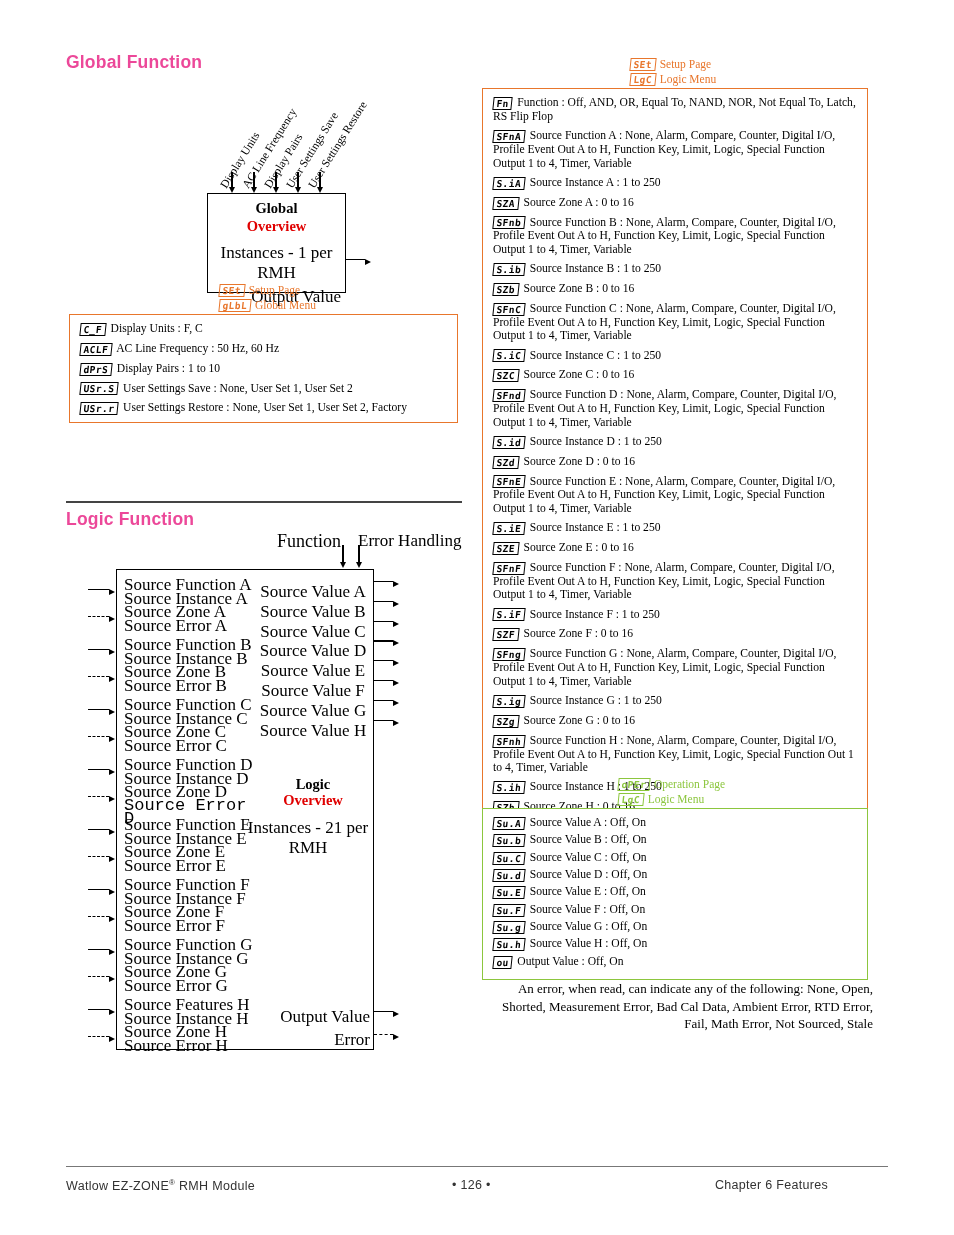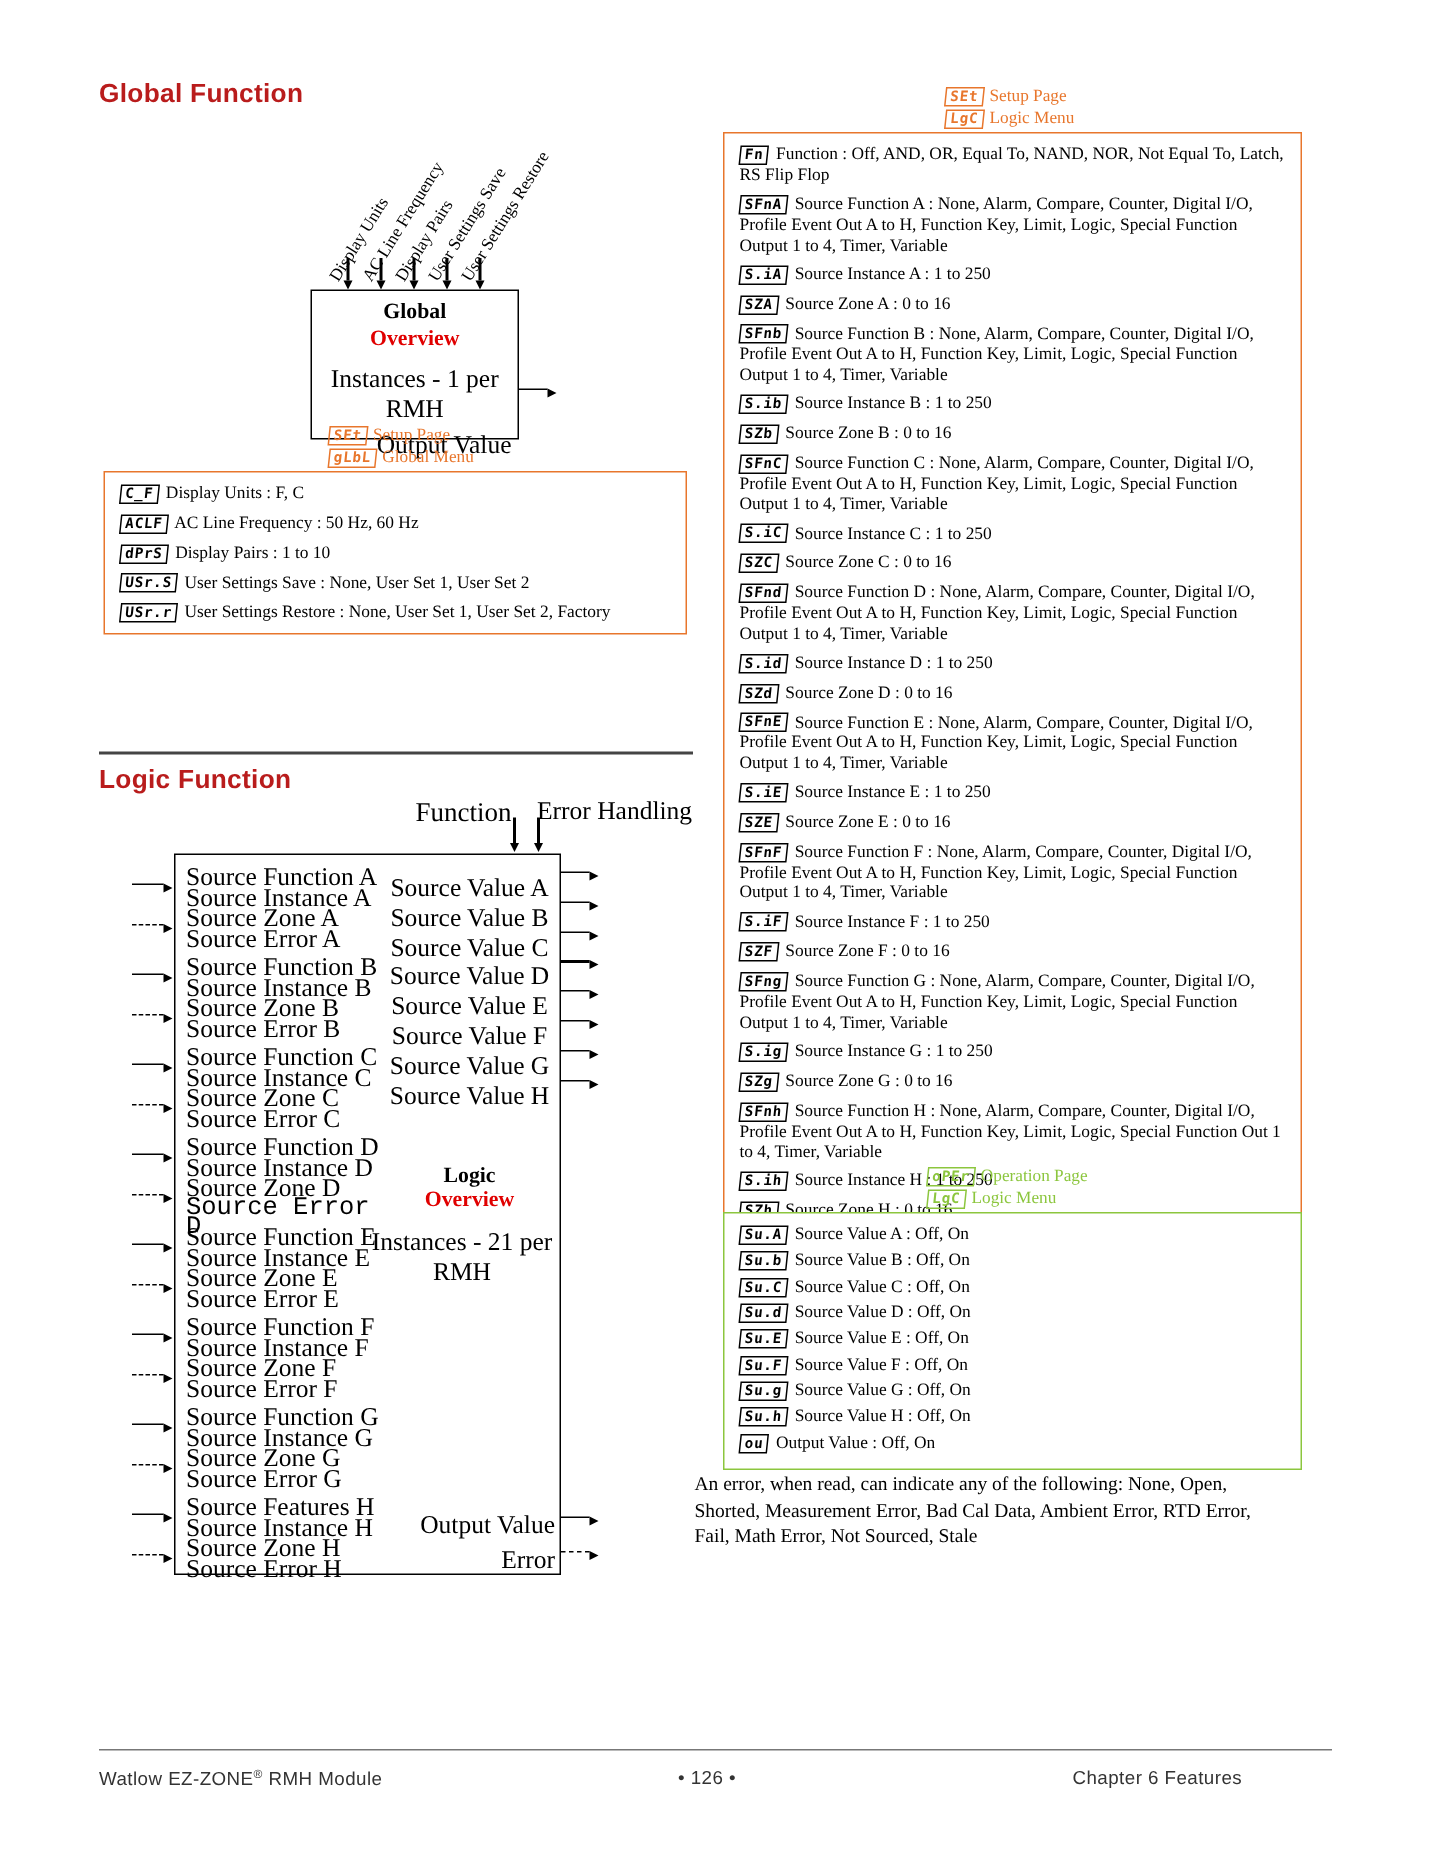--- a/index.html
+++ b/index.html
@@ -14,21 +14,21 @@
   }
   .page { position: relative; width: 954px; height: 1235px; }
 
   
   .sec-title {
     position: absolute;
     font-family: "Liberation Sans", sans-serif;
     font-weight: bold;
     font-size: 17.5px;
     letter-spacing: .2px;
-    color: #b91c1c;
+    color: #ec4899;
   }
   .rule { position: absolute; background: #444; height: 1.5px; }
 
   
   .blk {
     position: absolute;
     border: 1.3px solid #000;
     background: #fff;
   }
   .blk-title {
@@ -448,21 +448,21 @@
       <div class="param tight"><span class="code k">Su.b</span><span> Source Value B : Off, On</span></div>
       <div class="param tight"><span class="code k">Su.C</span><span> Source Value C : Off, On</span></div>
       <div class="param tight"><span class="code k">Su.d</span><span> Source Value D : Off, On</span></div>
       <div class="param tight"><span class="code k">Su.E</span><span> Source Value E : Off, On</span></div>
       <div class="param tight"><span class="code k">Su.F</span><span> Source Value F : Off, On</span></div>
       <div class="param tight"><span class="code k">Su.g</span><span> Source Value G : Off, On</span></div>
       <div class="param tight"><span class="code k">Su.h</span><span> Source Value H : Off, On</span></div>
       <div class="param tight"><span class="code k">ou</span><span> Output Value : Off, On</span></div>
     </div>
 
-  <div class="note" style="left:463px; top:980px; width:394px;">An error, when read, can indicate any of the following: None, Open, Shorted, Measurement Error, Bad Cal Data, Ambient Error, RTD Error, Fail, Math Error, Not Sourced, Stale</div>
+  <div class="note" style="left:479px; top:980px; width:394px;text-align:right;">An error, when read, can indicate any of the following: None, Open, Shorted, Measurement Error, Bad Cal Data, Ambient Error, RTD Error, Fail, Math Error, Not Sourced, Stale</div>
 
   <div class="rule" style="left:66px; top:1166px; width:822px; height:1px; background:#777;"></div>
   <div class="footer" style="left:66px; top:1178px;">
     <span>Watlow EZ-ZONE</span><sup>®</sup><span> RMH Module</span>
   </div>
   <div class="footer" style="left:452px; top:1178px;">•  126  •</div>
   <div class="footer" style="left:715px; top:1178px;">Chapter 6 Features</div>
 
 </div>
 

